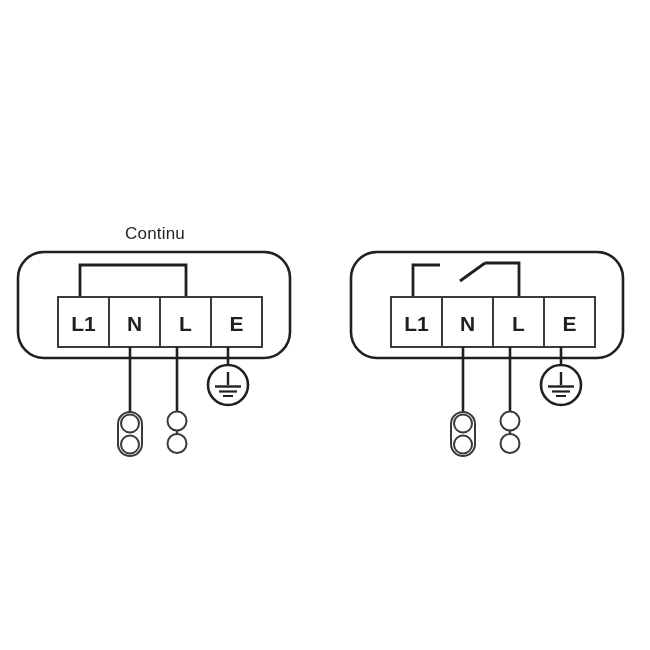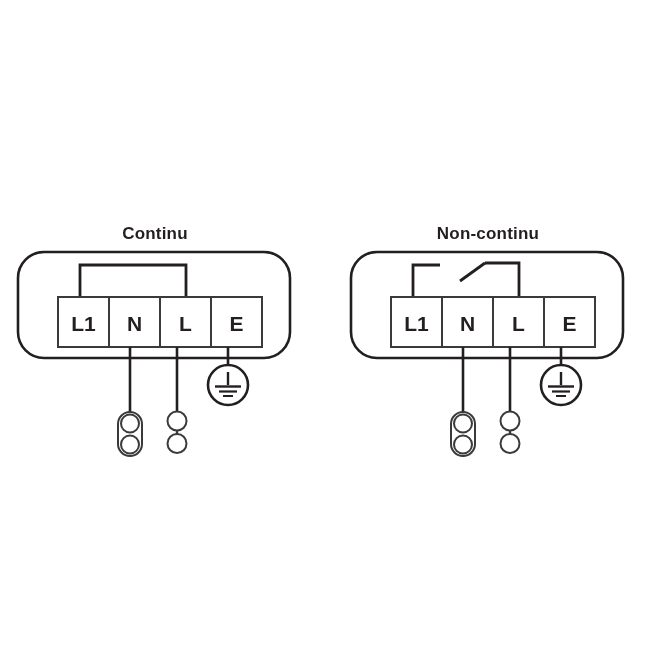--- a/index.html
+++ b/index.html
@@ -13,21 +13,21 @@
   #canvas{
     position:relative;
     width:650px;height:650px;
     background:#ffffff;
   }
   .diagram-title{
     position:absolute;
     text-align:center;
     font-family:"Liberation Sans", sans-serif;
     font-size:17px;
-    font-weight:700;
+    font-weight:400;
     color:#231f20;
     letter-spacing:0.2px;
     white-space:nowrap;
     user-select:none;
   }
   #title-continu{ left:45px; top:224px; width:220px; }
   #title-noncontinu{ left:378px; top:224px; width:220px; }
   svg{ position:absolute; left:0; top:0; }
   .stroke-dark{ stroke:#231f20; fill:none; }
   .stroke-mid{ stroke:#3a3a3c; fill:none; }
@@ -42,21 +42,20 @@
     user-select:none;
   }
 </style>
 </head>
 <body>
 
 <div id="canvas">
 
   <div class="diagram-title" id="title-continu">Continu</div>
 
-  <div class="diagram-title" id="title-noncontinu">Non-continu</div>
 
   <svg width="650" height="650" viewBox="0 0 650 650">
 
     <rect x="18" y="252" width="272" height="106" rx="26" ry="26" class="stroke-dark" stroke-width="2.6"></rect>
 
     <g>
       <path d="M 80 297 L 80 265 L 186 265 L 186 297" class="stroke-dark" stroke-width="2.8" stroke-linejoin="miter"></path>
     </g>
 
     <g>

